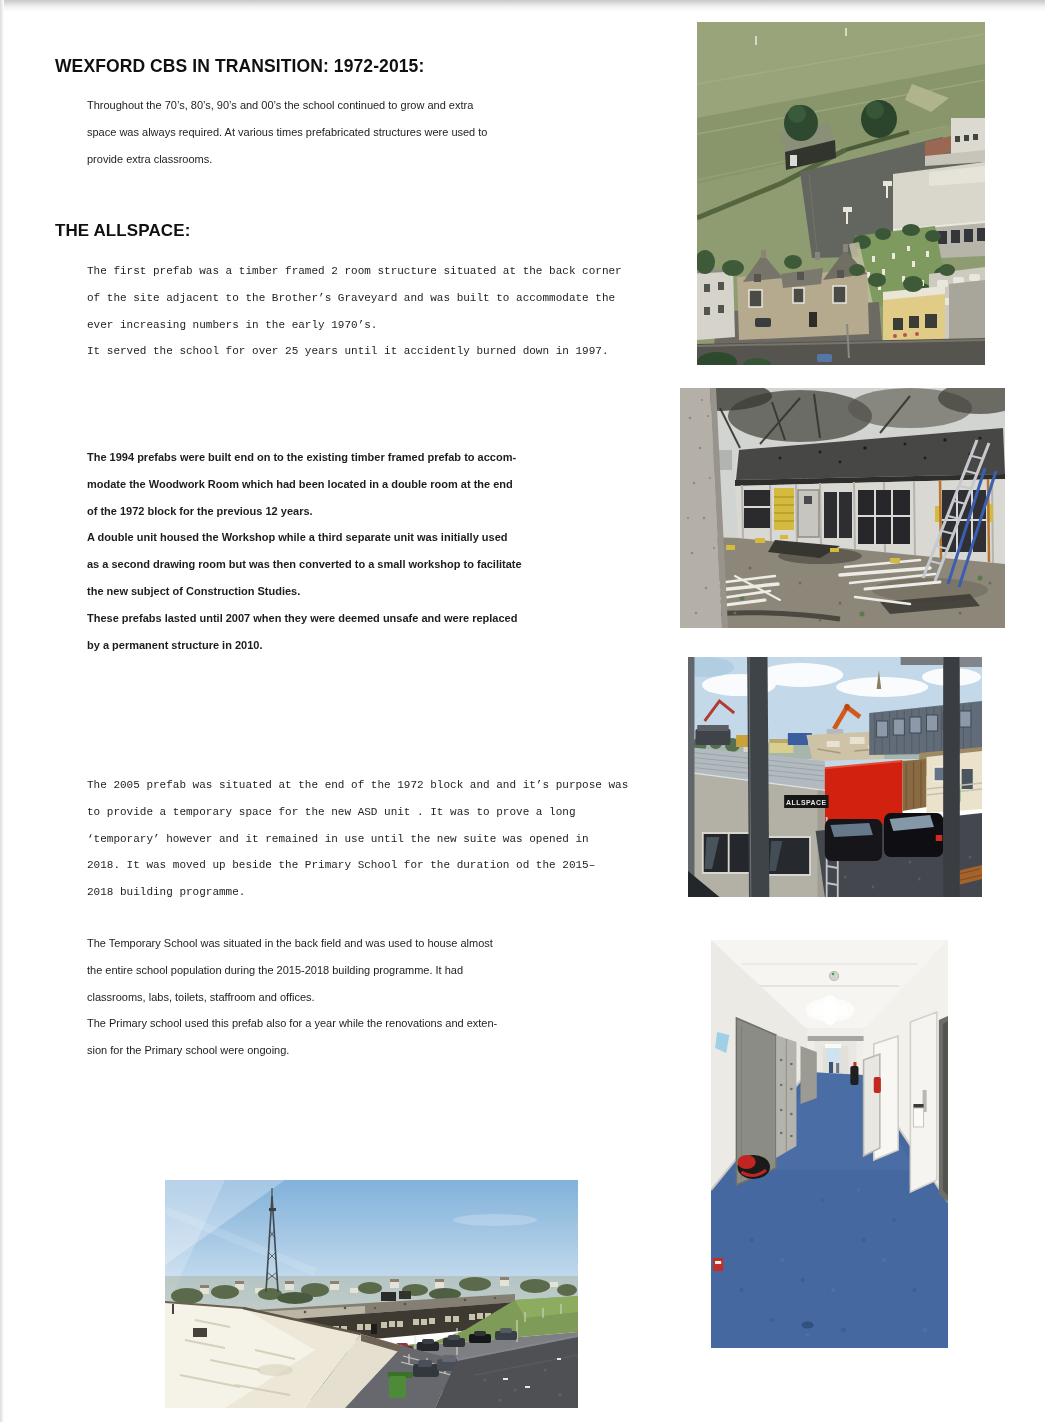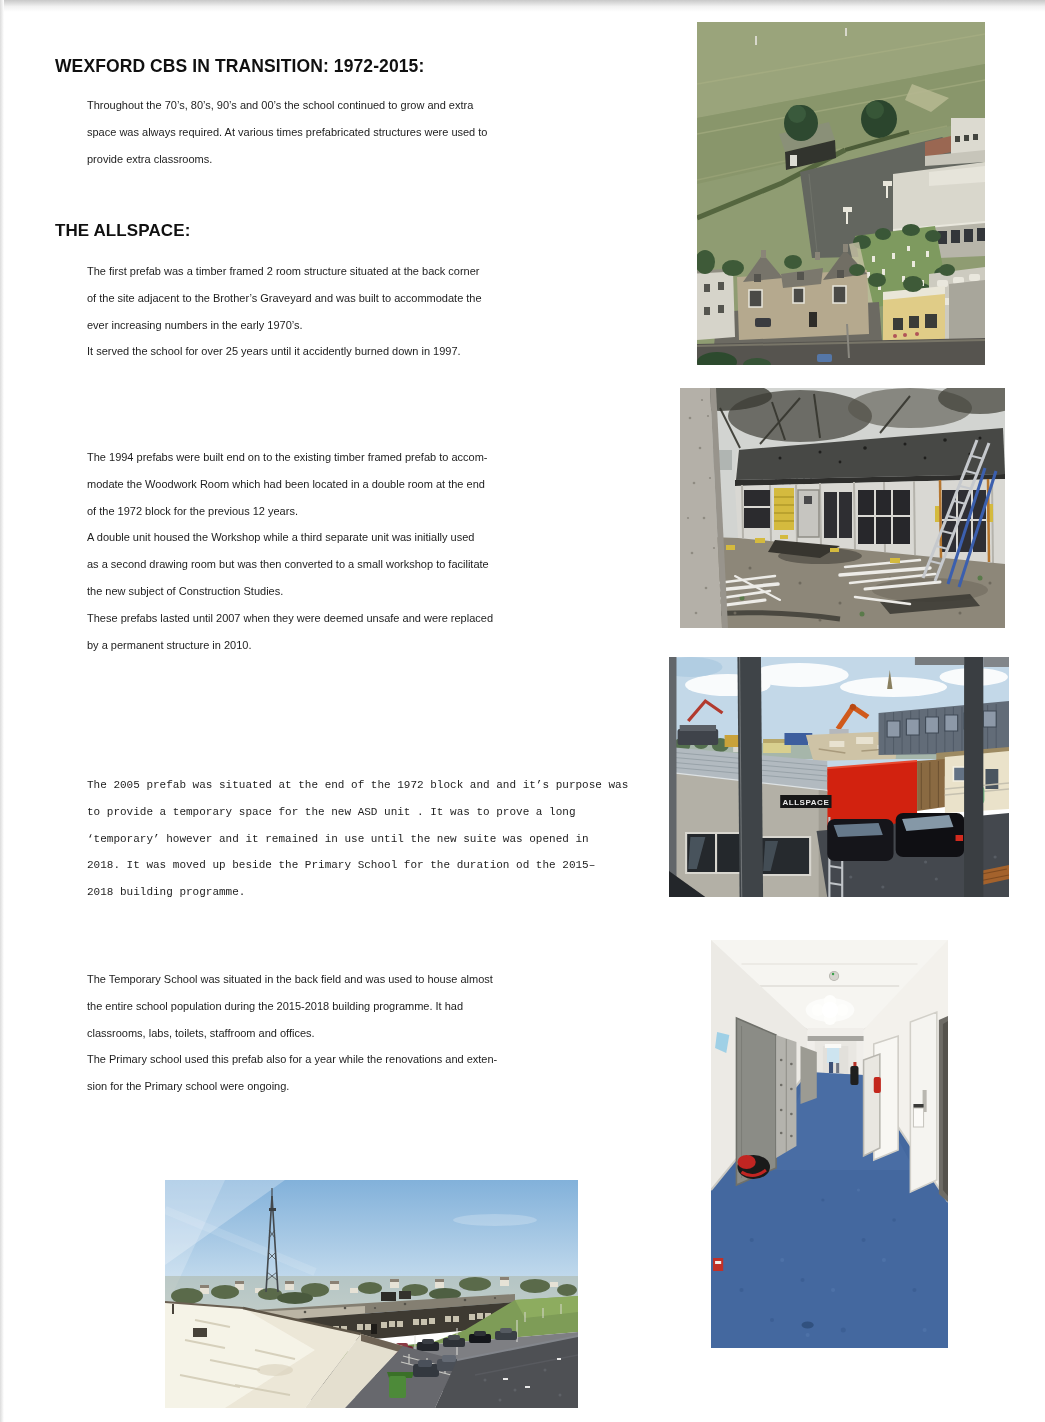--- a/index.html
+++ b/index.html
@@ -30,29 +30,29 @@
     position: absolute; left: 55px; top: 221px;
     font-size: 17px; font-weight: 700; color: #101010;
     letter-spacing: 0.1px;
   }
   .para {
     position: absolute; left: 55px; width: 700px;
     font-size: 11px; line-height: 26.8px; color: #1d1d1d;
     white-space: pre-line; letter-spacing: 0px; margin-left: 32px;
   }
   .p-intro      { top: 92px; }
-  .p-first      { top: 258px; }
-  .p-1994       { top: 444px; }
+  .p-first      { top: 258px; font-family: Liberation Mono, monospace; }
+  .p-1994       { top: 444px; font-weight: bold; }
   .p-2005       { top: 772px; font-family: Liberation Mono, monospace; }
-  .p-temp       { top: 966px; }
+  .p-temp       { top: 930px; }
   .photo { position: absolute; display: block; }
   .photo svg { display: block; width: 100%; height: 100%; }
   .ph-aerial    { left: 697px; top: 22px;   width: 288px; height: 343px; }
   .ph-prefab    { left: 680px; top: 388px;  width: 325px; height: 240px; }
-  .ph-window    { left: 669px; top: 657px;  width: 340px; height: 240px; }
+  .ph-window    { left: 688px; top: 657px;  width: 294px; height: 240px; }
   .ph-corridor  { left: 711px; top: 940px;  width: 237px; height: 408px; }
   .ph-rooftop   { left: 165px; top: 1180px; width: 413px; height: 228px; }
 </style>
 </head>
 <body>
 
 <div class="page">
   <div class="edge-top"></div>
   <div class="edge-left"></div>
 

